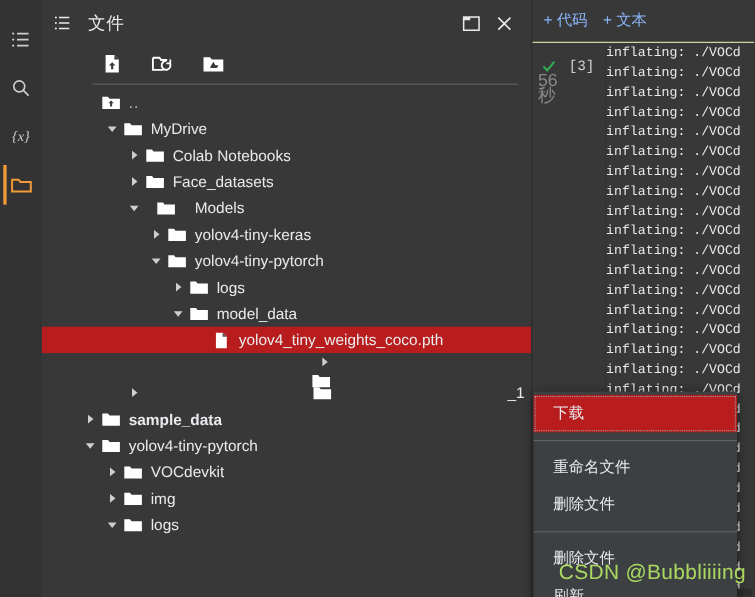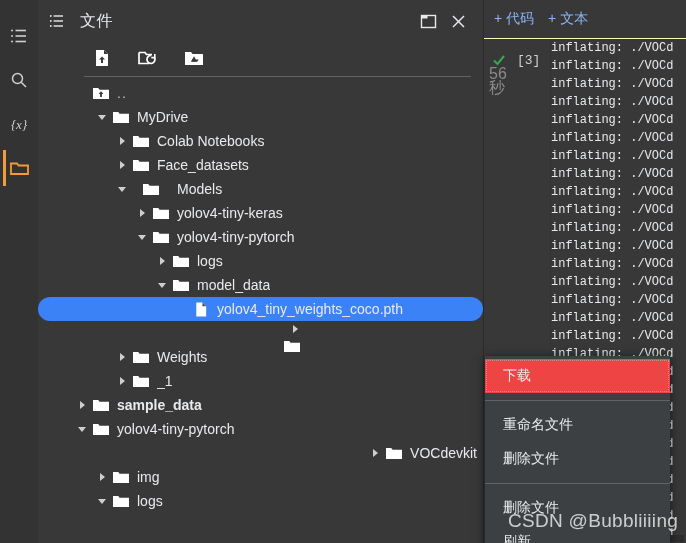--- a/index.html
+++ b/index.html
@@ -106,21 +106,21 @@
     padding-top: 4px;
     font-size: 14px;
   }
   .row {
     height: 24px;
     display: flex;
     align-items: center;
     white-space: nowrap;
     padding-right: 6px;
   }
-  .row.selected { background: #3b82f6; border-radius: 12px; }
+  .row.selected { background: #b91c1c; }
   .twisty {
     width: 16px;
     height: 16px;
     flex: 0 0 16px;
     display: flex;
     align-items: center;
     justify-content: center;
     color: #cfcfcf;
     margin-right: 2px;
   }
@@ -256,38 +256,38 @@
   }
   .ctx-item {
     height: 34px;
     display: flex;
     align-items: center;
     padding-left: 18px;
     color: #e8eaed;
     box-sizing: border-box;
   }
   .ctx-item.highlight {
-    background: #ef4444;
+    background: #b91c1c;
     outline: 1px dotted #9aa0a6;
     outline-offset: -2px;
     text-align: right;
   }
   .ctx-sep {
     height: 1px;
     background: #5f6368;
     margin: 4px 0;
   }
   .ctx-group { padding: 3px 0; }
 
   .watermark {
     position: absolute;
     left: 508px;
     top: 510px;
     font-size: 19px;
-    color: #e5e5e5;
+    color: #bef264;
     opacity: .85;
     z-index: 60;
     white-space: nowrap;
     letter-spacing: .3px;
   }
 
   svg { display: block; }
 </style>
 </head>
 <body>
@@ -522,34 +522,21 @@
               <path d="M4 2 L9 6 L4 10 Z" fill="currentColor"></path>
             </svg>
           </span>
           <span class="node-icon">
             <svg width="18" height="16" viewBox="0 0 18 16">
               <path d="M1 3 h5.2 l1.4 1.8 H17 V14 H1 Z" fill="currentColor"></path>
             </svg>
           </span>
           <span class="node-label">VOC_datasets</span>
         </div>
-        <div class="row" style="padding-left: 76px;">
-          <span class="twisty">
-            <svg width="12" height="12" viewBox="0 0 12 12">
-              <path d="M4 2 L9 6 L4 10 Z" fill="currentColor"></path>
-            </svg>
-          </span>
-          <span class="node-icon">
-            <svg width="18" height="16" viewBox="0 0 18 16">
-              <path d="M1 3 h5.2 l1.4 1.8 H17 V14 H1 Z" fill="currentColor"></path>
-            </svg>
-          </span>
-          <span class="node-label">Weights</span>
-        </div>
-        <div class="row" style="padding-left: 76px;">
+        <div class="row" style="padding-left: 76px; justify-content: space-between;">
           <span class="twisty">
             <svg width="12" height="12" viewBox="0 0 12 12">
               <path d="M4 2 L9 6 L4 10 Z" fill="currentColor"></path>
             </svg>
           </span>
           <span class="node-icon">
             <svg width="18" height="16" viewBox="0 0 18 16">
               <path d="M1 3 h5.2 l1.4 1.8 H17 V14 H1 Z" fill="currentColor"></path>
             </svg>
           </span>
@@ -574,21 +561,21 @@
               <path d="M2 4 L10 4 L6 9 Z" fill="currentColor"></path>
             </svg>
           </span>
           <span class="node-icon">
             <svg width="18" height="16" viewBox="0 0 18 16">
               <path d="M1 3 h5.2 l1.4 1.8 H17 V14 H1 Z" fill="currentColor"></path>
             </svg>
           </span>
           <span class="node-label">yolov4-tiny-pytorch</span>
         </div>
-        <div class="row" style="padding-left: 56px; justify-content: flex-end;">
+        <div class="row" style="padding-left: 56px;">
           <span class="twisty">
             <svg width="12" height="12" viewBox="0 0 12 12">
               <path d="M4 2 L9 6 L4 10 Z" fill="currentColor"></path>
             </svg>
           </span>
           <span class="node-icon">
             <svg width="18" height="16" viewBox="0 0 18 16">
               <path d="M1 3 h5.2 l1.4 1.8 H17 V14 H1 Z" fill="currentColor"></path>
             </svg>
           </span>

